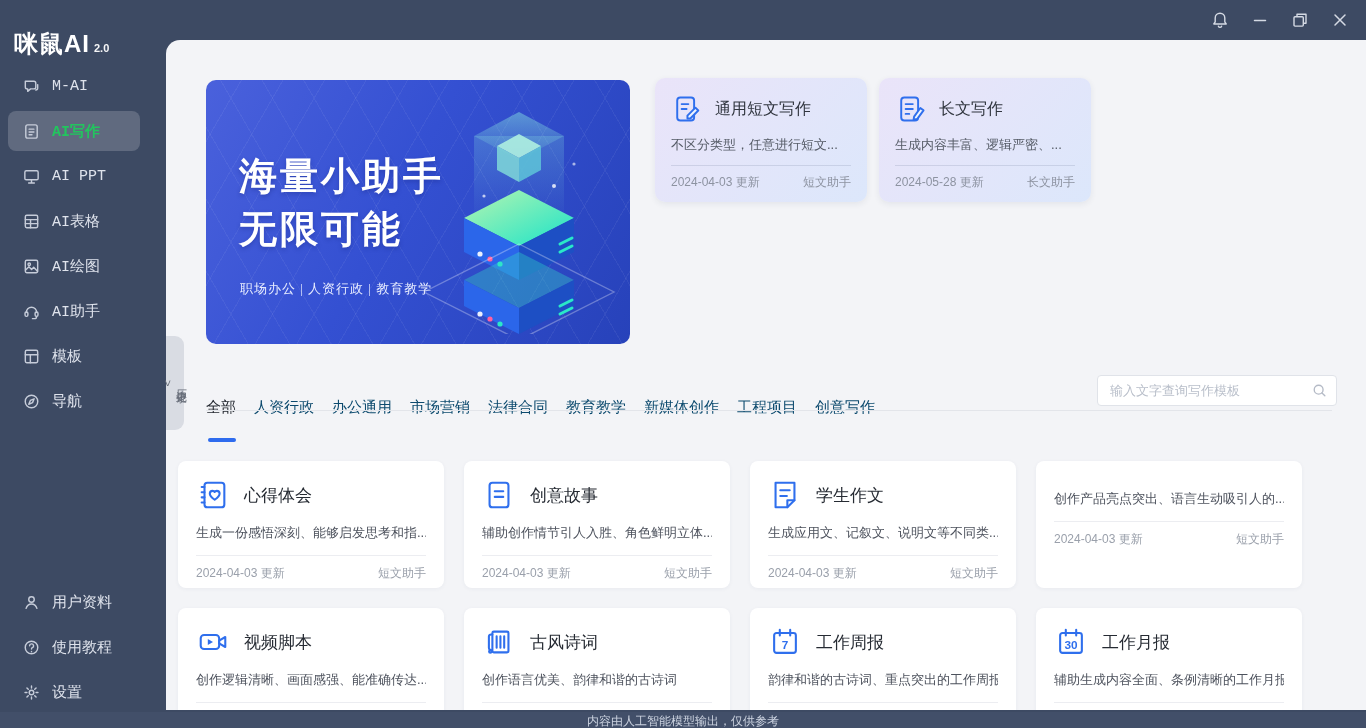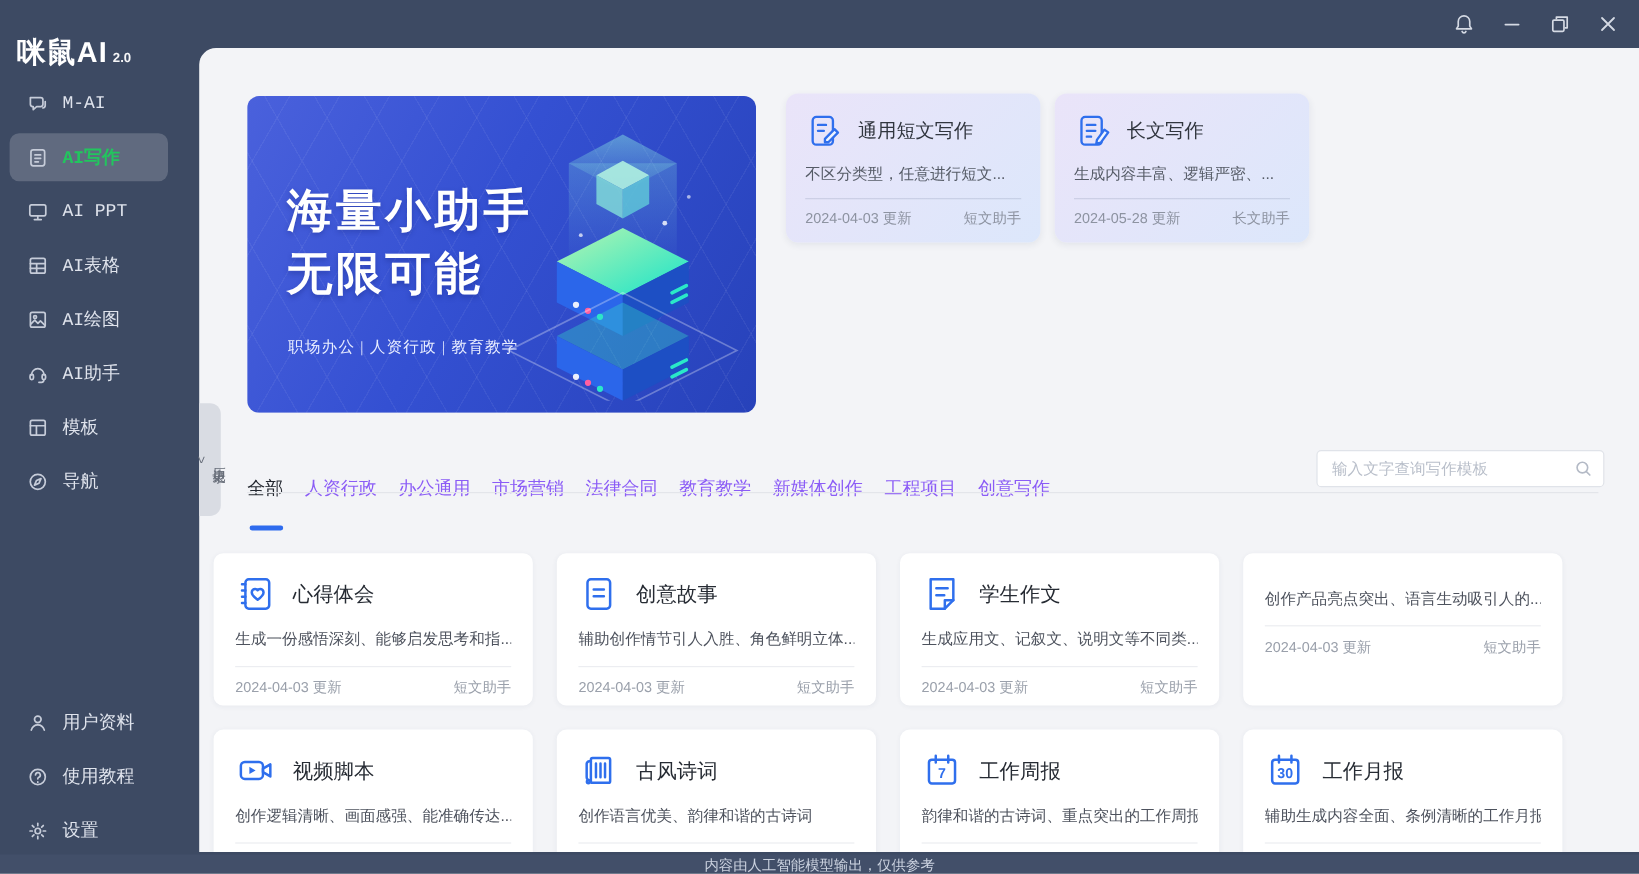--- a/index.html
+++ b/index.html
@@ -63,21 +63,21 @@
   .featured-card.pos1 { left:713px; }
   .fc-head { display:flex; align-items:center; gap:12px; }
   .fc-icon { width:32px; height:32px; color:var(--icon-blue,#2f6fed); }
   .fc-icon svg { width:32px; height:32px; display:block; }
   .fc-title { font-size:16px; color:#31363f; font-weight:500; }
   .fc-desc { margin-top:11px; font-size:13px; color:#555b66; white-space:nowrap; overflow:hidden; }
   .fc-div { margin-top:11px; border-top:1px solid rgba(120,130,160,.22); }
   .fc-foot { margin-top:8px; display:flex; justify-content:space-between; font-size:12px; color:#8d93a1; }
   
   .tabs { position:absolute; left:40px; top:330px; display:flex; gap:18px;margin-top:28px; }
-  .tab { font-size:15px; color:#8b5cf6; cursor:pointer; position:relative; padding-bottom:8px; }
+  .tab { font-size:15px; color:#0c4a6e; cursor:pointer; position:relative; padding-bottom:8px; }
   .tab.active { color:#23272f; }
   .tab.active::after {
     content:""; position:absolute; left:2px; bottom:-17px; width:28px; height:4px;
     border-radius:2px; background:var(--accent,#2e6bee);
   }
   .tabline { position:absolute; left:40px; right:34px; top:370px; border-top:1px solid #e3e5ea; }
   
   .search-box { position:absolute; left:931px; top:335px; width:240px; height:31px; }
   .search-box input {
     width:100%; height:100%; border:1px solid #e0e3e9; border-radius:4px; background:#fff;

